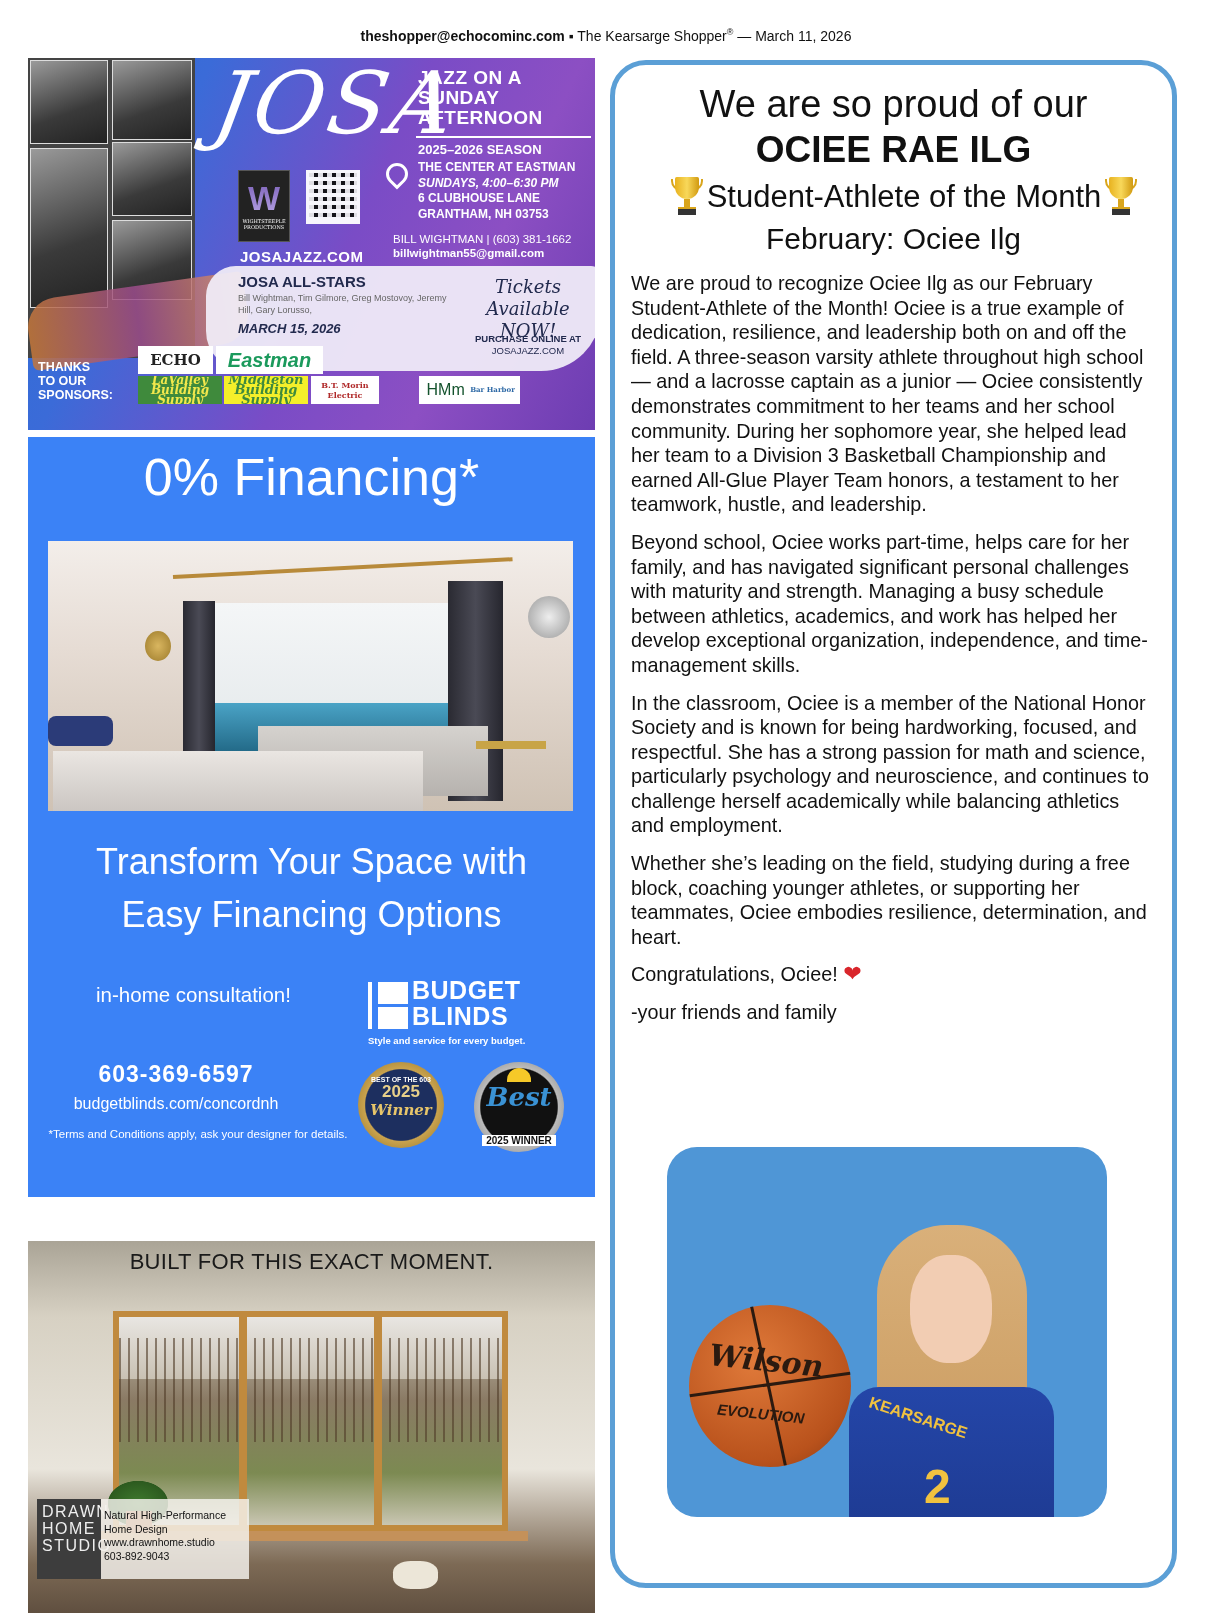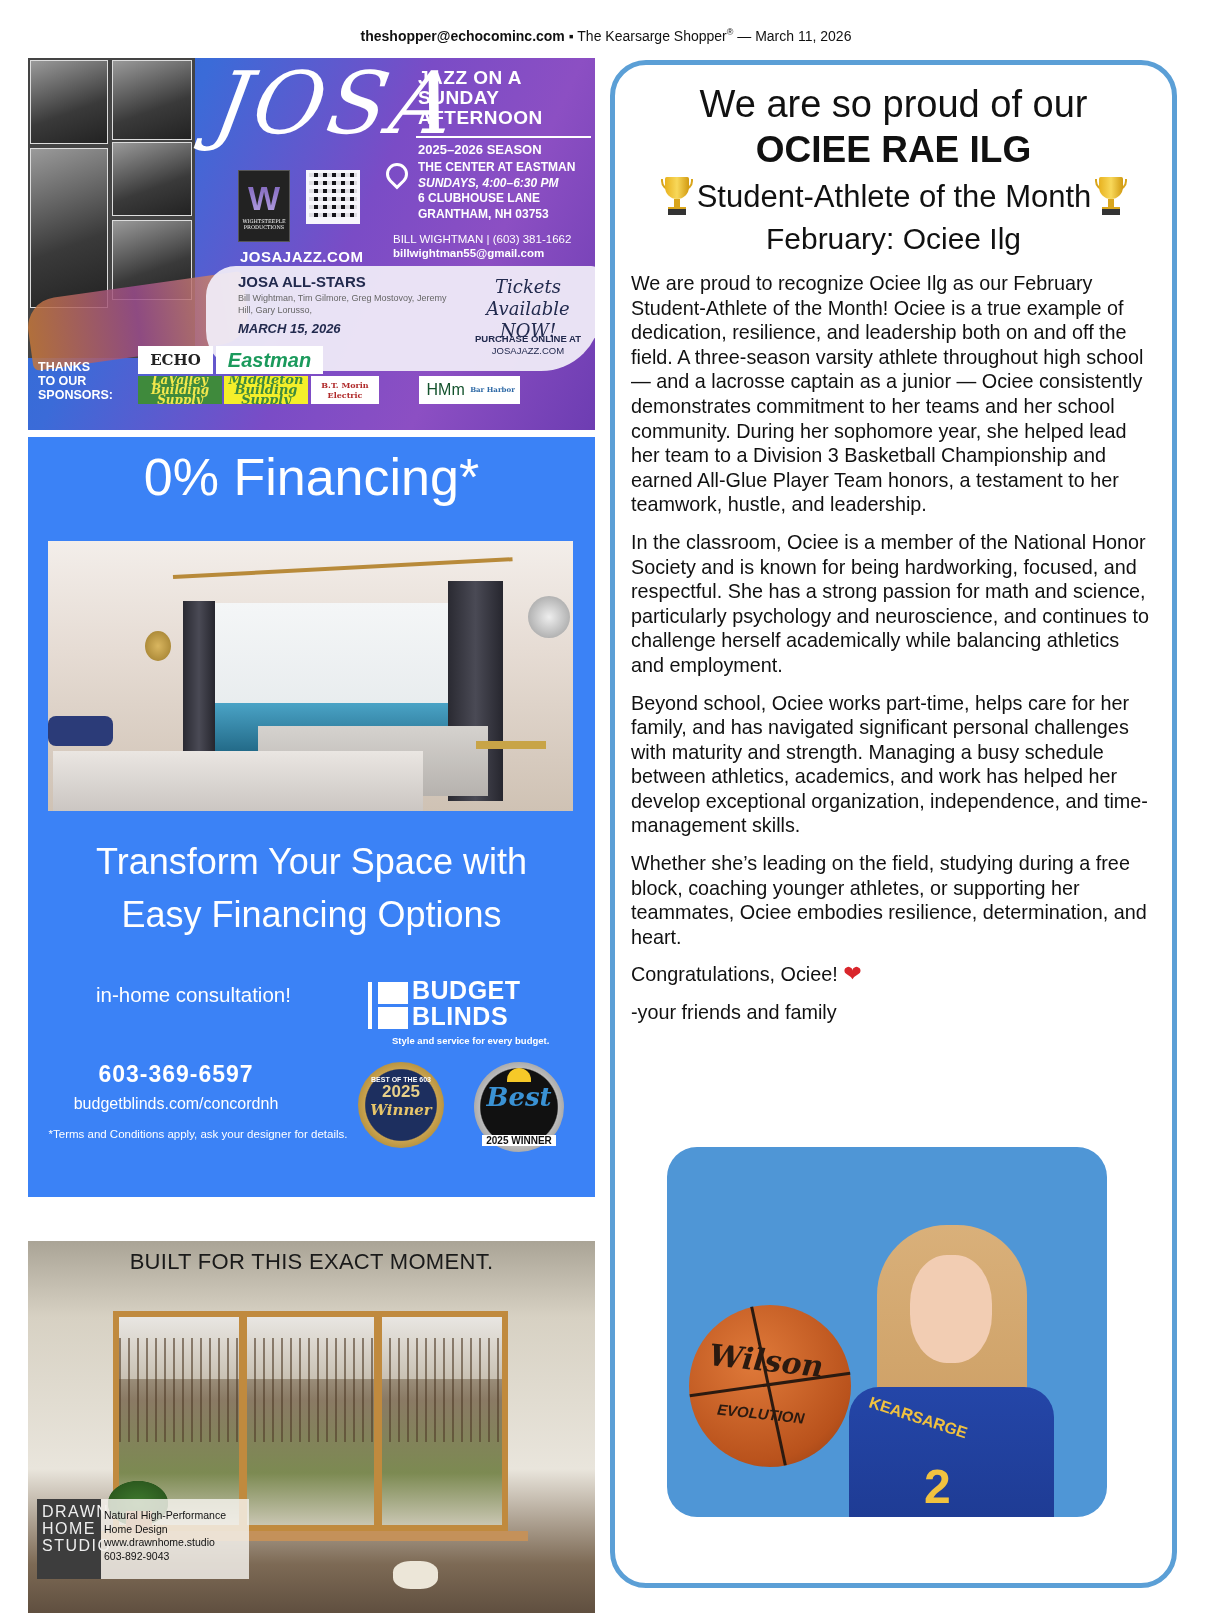--- a/index.html
+++ b/index.html
@@ -67,21 +67,21 @@
   .bb .photo .mirror-l { position: absolute; left: 97px; top: 90px; width: 26px; height: 30px; border-radius: 50%; background: radial-gradient(#d9b660,#9c7a2a); }
   .bb .photo .mirror-r { position: absolute; left: 480px; top: 55px; width: 42px; height: 42px; border-radius: 50%; background: radial-gradient(#eee,#999); }
   .bb .photo .table { position: absolute; left: 428px; top: 200px; width: 70px; height: 8px; background: #c8a447; }
   .bb .transform { position: absolute; top: 398px; width: 100%; text-align: center; font-size: 36px; line-height: 53px; font-weight: normal; }
   .bb .contact-text { position: absolute; left: 18px; top: 542px; width: 295px; text-align: center; font-size: 20.5px; line-height: 31px; }
   .bb .logo { position: absolute; left: 340px; top: 540px; width: 190px; }
   .bb .logo .mark { position: absolute; left: 0; top: 5px; width: 38px; height: 47px; border-left: 4px solid #fff; }
   .bb .logo .mark::before { content:""; position:absolute; left: 6px; top: 0; width: 30px; height: 22px; background:#fff; }
   .bb .logo .mark::after { content:""; position:absolute; left: 6px; top: 25px; width: 30px; height: 22px; background:#fff; }
   .bb .logo .name { position: absolute; left: 44px; top: 0; font-size: 25px; font-weight: bold; line-height: 26px; letter-spacing: .5px; white-space: nowrap; }
-  .bb .logo .tag { position: absolute; left: 0; top: 58px; width: 190px; font-size: 9.5px; font-weight: bold; white-space: nowrap; margin-left: 24px; }
+  .bb .logo .tag { position: absolute; left: 0; top: 58px; width: 190px; font-size: 9.5px; font-weight: bold; white-space: nowrap; }
   .bb .phone { position: absolute; left: 18px; top: 624px; width: 260px; text-align: center; font-size: 23px; font-weight: bold; letter-spacing: 1px; }
   .bb .url { position: absolute; left: 18px; top: 658px; width: 260px; text-align: center; font-size: 16px; }
   .bb .terms { position: absolute; left: 10px; top: 690px; width: 320px; text-align: center; font-size: 11.5px; line-height: 15px; }
   .bb .badge1 { position: absolute; left: 330px; top: 625px; width: 86px; height: 86px; border-radius: 50%; background: radial-gradient(#1d2f5f 58%, #c9a24d 60%, #8c6d24 100%); color:#e7c56a; text-align:center; font-weight:bold; }
   .bb .badge1 .b1top { display:block; font-size: 7px; color:#fff; margin-top: 14px; }
   .bb .badge1 .b1year { display:block; font-size: 17px; color:#e8d08a; line-height: 18px; }
   .bb .badge1 .b1w { display:block; font-family:"DejaVu Serif", serif; font-style: italic; font-size: 15px; color:#e7c56a; }
   .bb .badge2 { position: absolute; left: 446px; top: 625px; width: 90px; height: 90px; border-radius: 50%; background: radial-gradient(#111 60%, #bbb 62%, #777 100%); text-align:center; }
   .bb .badge2 .sun { position:absolute; left: 33px; top: 6px; width: 24px; height: 14px; background: #f6c928; border-radius: 14px 14px 0 0; }
   .bb .badge2 .b2best { position:absolute; top: 20px; width: 100%; font-family:"DejaVu Serif", serif; font-style: italic; font-weight:bold; font-size: 26px; color:#3a92d4; }
@@ -99,21 +99,21 @@
   .dhs .plant { position: absolute; left: 80px; top: 240px; width: 60px; height: 45px; background: radial-gradient(#3f7a2e, #2c5a1f 70%, transparent 72%); }
   .dhs .pot { position: absolute; left: 98px; top: 270px; width: 26px; height: 22px; background: #b0683a; border-radius: 0 0 8px 8px; }
   .dhs .cushion { position: absolute; left: 365px; top: 320px; width: 45px; height: 28px; background: #ece6d8; border-radius: 40%; }
   .dhs .credit-dark { position: absolute; left: 9px; top: 258px; width: 64px; height: 80px; background: #3d3d3d; color: #eee; font-size: 16px; letter-spacing: 1.5px; line-height: 17px; padding: 4px 0 0 5px; }
   .dhs .credit-light { position: absolute; left: 73px; top: 258px; width: 148px; height: 80px; background: rgba(245,243,238,.82); color: #111; font-size: 10.5px; line-height: 13.5px; padding: 10px 0 0 3px; }
 
   
   .ociee { position: absolute; left: 610px; top: 60px; width: 567px; height: 1528px; border: 5px solid #5b9fd6; border-radius: 36px; background: #fff; }
   .ociee .intro { position: absolute; top: 18px; width: 100%; text-align: center; font-size: 38px; color: #111; }
   .ociee .name { position: absolute; top: 64px; width: 100%; text-align: center; font-size: 37px; font-weight: bold; color: #111; }
-  .ociee .award-row { position: absolute; top: 110px; left: 14px; width: 530px; display: flex; align-items: center; justify-content: center; gap: 4px; font-size: 31px; color: #111; }
+  .ociee .award-row { position: absolute; top: 110px; left: 24px; width: 530px; display: flex; align-items: center; justify-content: center; gap: 4px; font-size: 31px; color: #111; }
   .ociee .trophy { width: 32px; height: 44px; position: relative; flex: 0 0 32px; }
   .ociee .trophy .cup { position:absolute; left: 4px; top: 2px; width: 24px; height: 22px; background: linear-gradient(90deg,#e8b21f,#f8d85a,#d19a11); border-radius: 2px 2px 14px 14px; }
   .ociee .trophy .handles { position:absolute; left: 0; top: 4px; width: 32px; height: 12px; border: 2px solid #d9a51c; border-top: none; border-radius: 0 0 10px 10px; }
   .ociee .trophy .stem { position:absolute; left: 13px; top: 24px; width: 6px; height: 8px; background:#d9a51c; }
   .ociee .trophy .base { position:absolute; left: 7px; top: 32px; width: 18px; height: 8px; background:#333; border-top: 2px solid #d9a51c; }
   .ociee .month { position: absolute; top: 157px; width: 100%; text-align: center; font-size: 30px; color: #111; }
   .ociee .body { position: absolute; left: 16px; top: 206px; width: 525px; font-size: 19.8px; line-height: 24.6px; color: #111; }
   .ociee .body p { margin-bottom: 13px; }
   .ociee .heart { color: #d9262c; font-size: 22px; }
   .ociee .photo { position: absolute; left: 52px; top: 1082px; width: 440px; height: 370px; border-radius: 30px; overflow: hidden; background: #4f96d6; }
@@ -279,22 +279,22 @@
     <span class="trophy">
         <span class="handles"></span>
         <span class="cup"></span>
         <span class="stem"></span>
         <span class="base"></span>
       </span>
   </div>
   <div class="month">February: Ociee Ilg</div>
   <div class="body">
     <p>We are proud to recognize Ociee Ilg as our February Student-Athlete of the Month! Ociee is a true example of dedication, resilience, and leadership both on and off the field. A three-season varsity athlete throughout high school — and a lacrosse captain as a junior — Ociee consistently demonstrates commitment to her teams and her school community. During her sophomore year, she helped lead her team to a Division 3 Basketball Championship and earned All-Glue Player Team honors, a testament to her teamwork, hustle, and leadership.</p>
+    <p>Beyond school, Ociee works part-time, helps care for her family, and has navigated significant personal challenges with maturity and strength. Managing a busy schedule between athletics, academics, and work has helped her develop exceptional organization, independence, and time-management skills.</p>
     <p>In the classroom, Ociee is a member of the National Honor Society and is known for being hardworking, focused, and respectful. She has a strong passion for math and science, particularly psychology and neuroscience, and continues to challenge herself academically while balancing athletics and employment.</p>
-    <p>Beyond school, Ociee works part-time, helps care for her family, and has navigated significant personal challenges with maturity and strength. Managing a busy schedule between athletics, academics, and work has helped her develop exceptional organization, independence, and time-management skills.</p>
     <p>Whether she’s leading on the field, studying during a free block, coaching younger athletes, or supporting her teammates, Ociee embodies resilience, determination, and heart.</p>
     <p><span>Congratulations, Ociee!</span> <span class="heart">❤</span></p>
     <p>-your friends and family</p>
   </div>
   <div class="photo">
     <div class="hair"></div>
     <div class="face"></div>
     <div class="jersey"></div>
     <div class="jtext">KEARSARGE</div>
     <div class="number">2</div>

